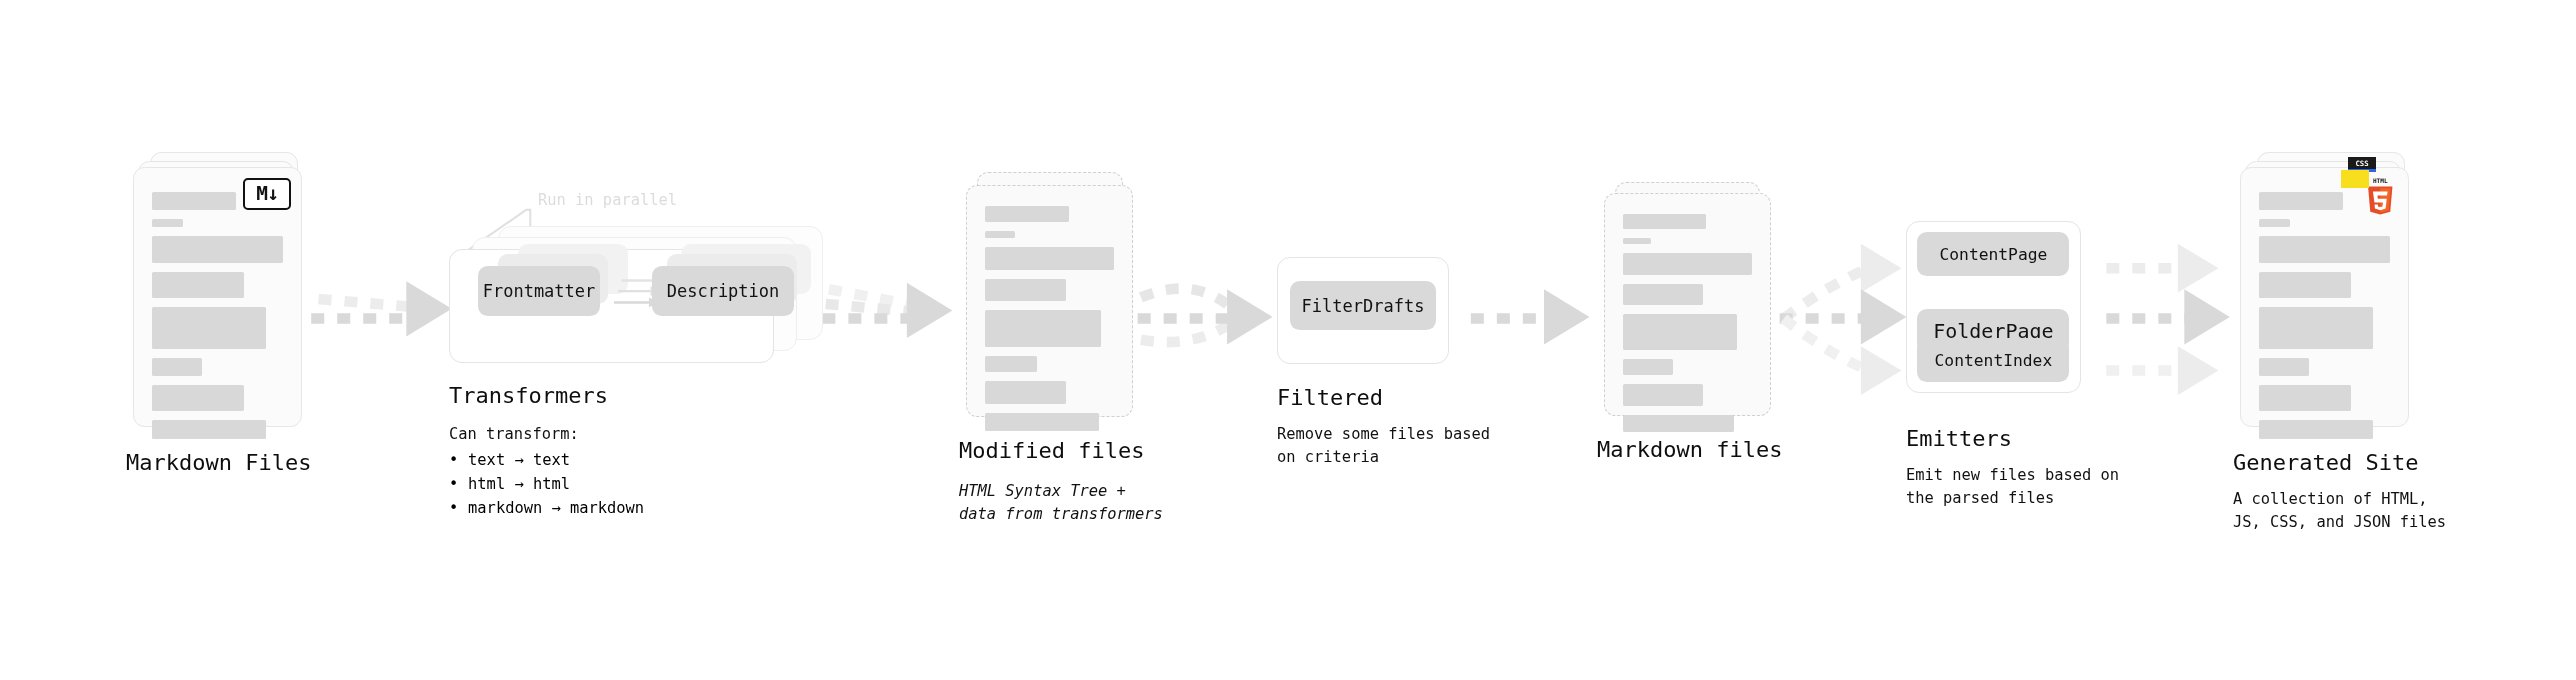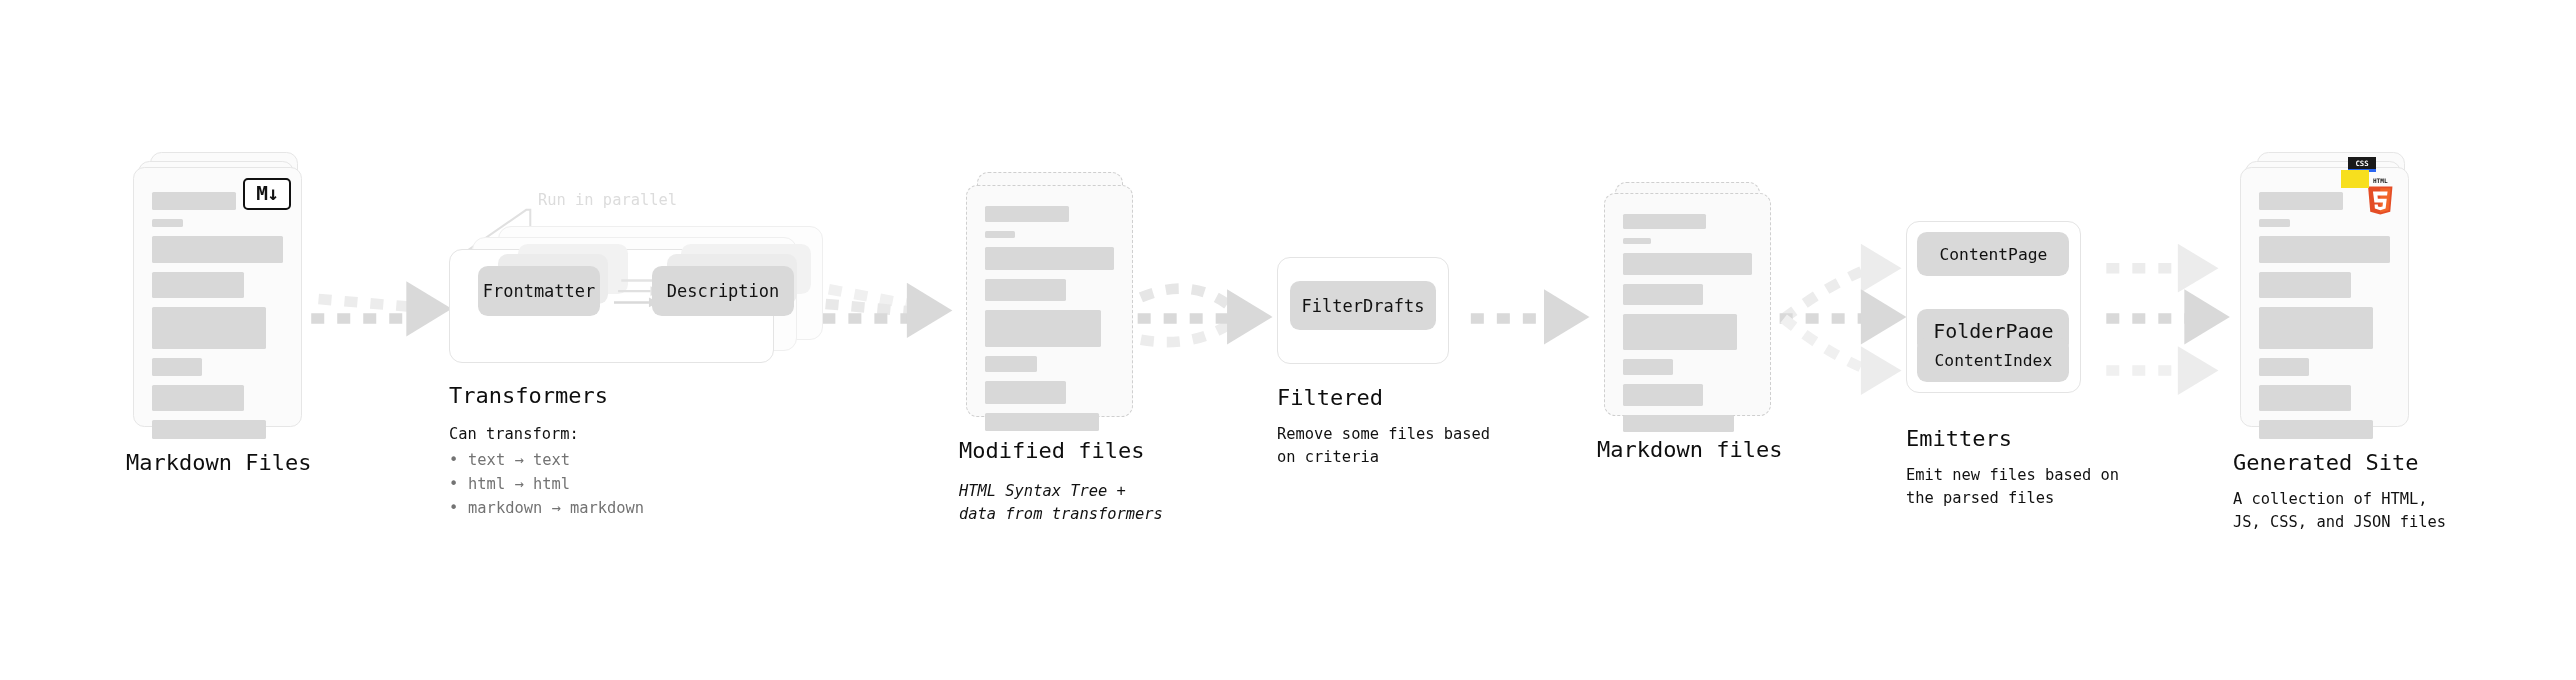--- a/index.html
+++ b/index.html
@@ -65,21 +65,21 @@
     font-size:22px; color:#0e0e0e; letter-spacing:0px;
     white-space:nowrap;
   }
   .desc{
     font-size:15.4px; color:#111; line-height:1.5;
     white-space:pre-line;
   }
   .note{ font-size:15.4px;color:#111;line-height:1.5; }
   .bullets{ margin:0;padding:0;list-style:none; }
   .bullets li{
-    font-size:15.4px;color:#737373;line-height:1.55;
+    font-size:15.4px;color:#000000;line-height:1.55;
     white-space:nowrap;
   }
   .bullets li::before{ content:"\2022"; margin-right:9.8px; }
 
   
   .proc{
     position:absolute;
     background:#ffffff;
     border:1.6px solid #e4e4e4;
     border-radius:13px;

